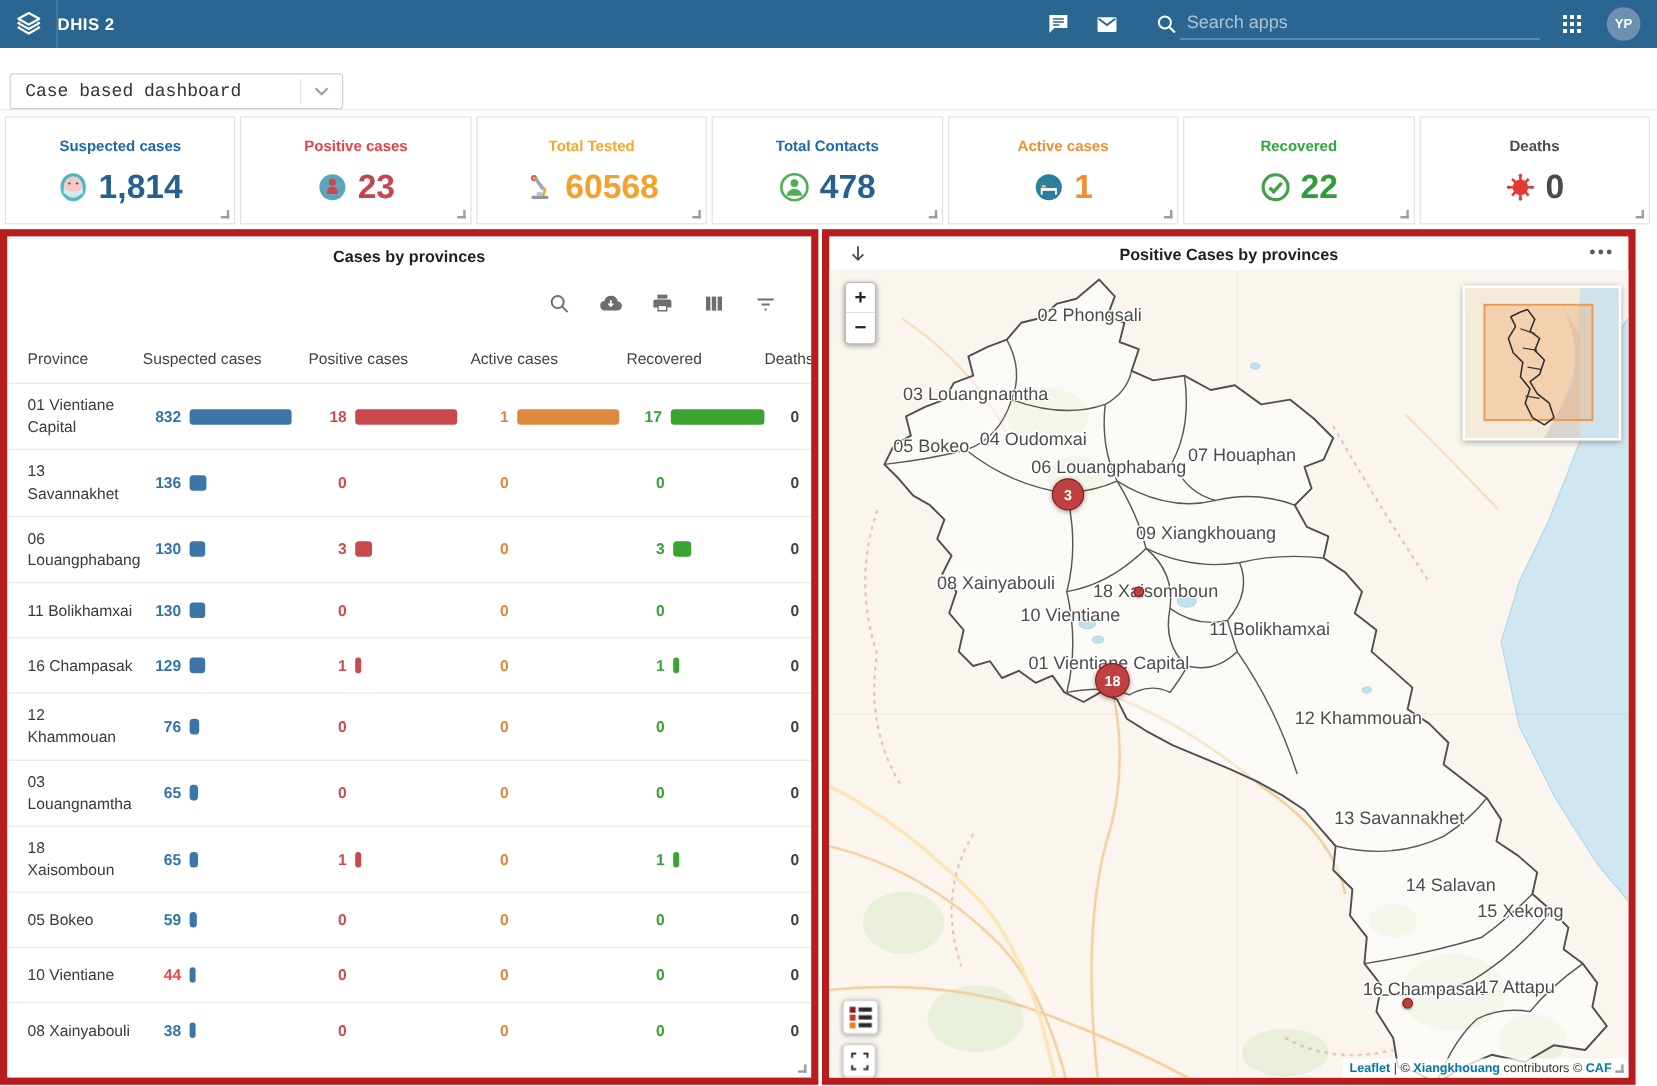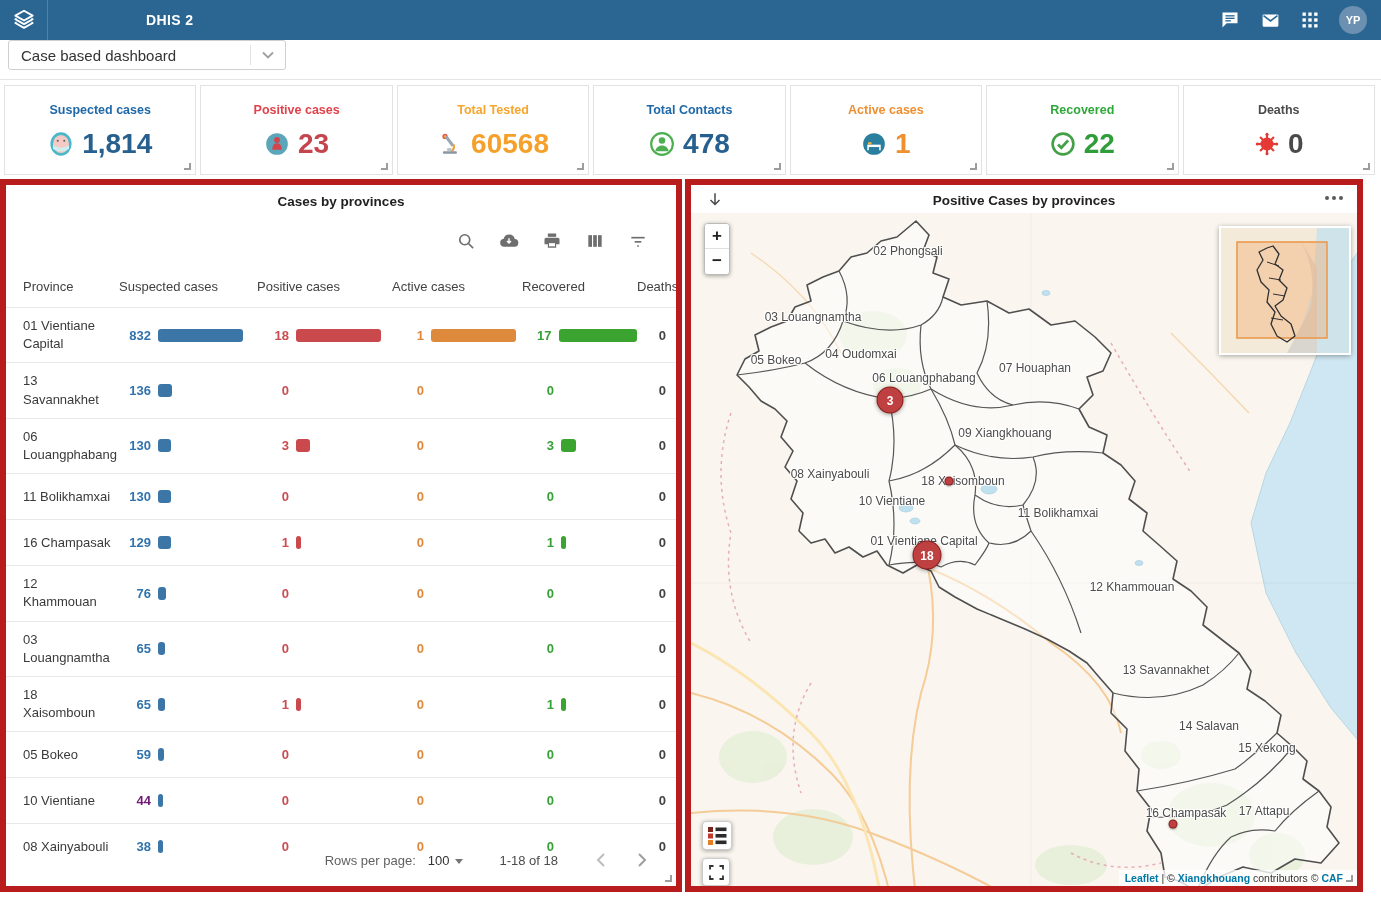--- a/index.html
+++ b/index.html
@@ -3,37 +3,37 @@
 <meta charset="utf-8">
 <style>
   * { box-sizing: border-box; margin: 0; padding: 0; }
   html,body { width:1381px; height:905px; overflow:hidden; background:#fff;
     font-family:"Liberation Sans", sans-serif; }
 
   
   .topbar { height:40px; background:#2b6693; display:flex; align-items:center; }
   .logo-box { width:48px; height:40px; display:flex; align-items:center; justify-content:center;
     border-right:1px solid rgba(255,255,255,.18); cursor:pointer; }
-  .app-title { color:#fff; font-weight:bold; font-size:14px; letter-spacing:.4px; margin-left:98px; }
+  .app-title { color:#fff; font-weight:bold; font-size:14px; letter-spacing:.4px; }
   .topbar-right { margin-left:auto; display:flex; align-items:center; padding-right:14px; }
   .tb-icon { width:22px; height:22px; display:flex; align-items:center; justify-content:center; cursor:pointer; }
   .tb-icon + .tb-icon { margin-left:18px; }
   .search-wrap { display:flex; align-items:center; margin-left:28px; }
   .search-input { background:transparent; border:none; outline:none;
     border-bottom:1px solid rgba(255,255,255,.45); color:#fff; width:300px;
     font-size:15px; padding:3px 4px 5px 6px; font-family:"Liberation Sans",sans-serif; }
   .search-input::placeholder { color:rgba(255,255,255,.6); }
   .apps-icon { margin-left:16px; }
   .avatar { width:28px; height:28px; border-radius:50%; background:#6b90b0; color:#fff;
     font-size:11px; font-weight:bold; display:flex; align-items:center; justify-content:center;
     margin-left:18px; cursor:pointer; }
 
   
-  .dash-bar { height:40px; background:#fff; border-bottom:1px solid #e6e6e6;
-    display:flex; align-items:flex-start; padding-left:8px; }
+  .dash-bar { height:52px; background:#fff; border-bottom:1px solid #e6e6e6;
+    display:flex; align-items:flex-end; padding-left:8px;font-family:Liberation Mono, monospace; }
   .dash-select { width:278px; height:30px; border:1px solid #cfcfcf; border-radius:3px;
     display:flex; align-items:center; cursor:pointer; background:#fff; }
   .dash-select-label { padding-left:12px; font-size:15px; color:#333; flex:1;
     white-space:nowrap; overflow:hidden; }
   .sel-divider { width:1px; align-self:stretch; margin:4px 0; background:#e2e2e2; }
   .sel-chevron { width:34px; display:flex; align-items:center; justify-content:center; }
 
   
   .cards { display:flex; gap:4px; padding:5px 6px 4px 4px; height:99px; }
   .card { flex:1; background:#fff; border:1px solid #e2e2e2; position:relative;
@@ -84,21 +84,21 @@
   
   .map-header { position:relative; height:28px; }
   .map-header .panel-title { padding-top:8px; }
   .mh-download { position:absolute; left:15px; top:6px; width:18px; height:18px; color:#4a4a4a; cursor:pointer; }
   .mh-more { position:absolute; right:14px; top:11px; display:flex; gap:3px; cursor:pointer; }
   .mh-more i { width:4px; height:4px; border-radius:50%; background:#5a5a5a; }
 
   .map-area { position:absolute; top:28px; left:0; right:0; bottom:0; background:#faf6ef; overflow:hidden; }
   .map-area svg.basemap { position:absolute; left:0; top:0; }
 
-  .map-label { position:absolute; transform:translate(-50%,-50%); font-size:12px; color:#4c4c4c;
+  .map-label { position:absolute; transform:translate(-50%,-50%); font-size:15px; color:#4c4c4c;
     white-space:nowrap; pointer-events:none;
     text-shadow:1px 1px 0 rgba(255,255,255,.95),-1px -1px 0 rgba(255,255,255,.95),
       1px -1px 0 rgba(255,255,255,.95),-1px 1px 0 rgba(255,255,255,.95);text-align:right; }
   .map-marker { position:absolute; transform:translate(-50%,-50%); background:#bf4040;
     border:1px solid rgba(130,25,25,.85); border-radius:50%; color:#fff; font-weight:bold;
     display:flex; align-items:center; justify-content:center; font-size:12px;
     box-shadow:0 1px 4px rgba(0,0,0,.4); cursor:pointer; }
   .map-dot { position:absolute; transform:translate(-50%,-50%); width:9px; height:9px;
     background:#bf4040; border:1px solid rgba(130,25,25,.85); border-radius:50%;
     box-shadow:0 1px 2px rgba(0,0,0,.35); cursor:pointer; }
@@ -145,20 +145,29 @@
               <line x1="6.5" y1="13" x2="13" y2="13"></line>
             </g>
           </svg>
       </span>
       <span class="tb-icon">
         <svg viewBox="0 0 24 24" width="21" height="21">
             <rect x="3" y="5" width="18" height="14" rx="1.2" fill="#fff"></rect>
             <path d="M4 6.5l8 6 8-6" stroke="#2b6693" stroke-width="1.8" fill="none"></path>
           </svg>
       </span>
+      <span class="search-wrap">
+        <span class="tb-icon">
+          <svg viewBox="0 0 24 24" width="20" height="20" fill="none" stroke="#fff" stroke-width="2">
+              <circle cx="10.5" cy="10.5" r="6"></circle>
+              <line x1="15" y1="15" x2="20.5" y2="20.5"></line>
+            </svg>
+        </span>
+        <input class="search-input" value="" placeholder="Search apps" style="">
+      </span>
       <span class="tb-icon apps-icon">
         <svg viewBox="0 0 24 24" width="20" height="20" fill="#fff">
             <g>
               <rect x="3" y="3" width="4" height="4"></rect>
               <rect x="10" y="3" width="4" height="4"></rect>
               <rect x="17" y="3" width="4" height="4"></rect>
               <rect x="3" y="10" width="4" height="4"></rect>
               <rect x="10" y="10" width="4" height="4"></rect>
               <rect x="17" y="10" width="4" height="4"></rect>
               <rect x="3" y="17" width="4" height="4"></rect>
@@ -493,21 +502,21 @@
               <span class="num" style="color:#e0883a">0</span>
             </div>
             <div class="cell-num">
               <span class="num" style="color:#36a136">0</span>
             </div>
             <div class="cell-deaths">0</div>
           </div>
           <div class="trow">
             <div class="cell-province">10 Vientiane</div>
             <div class="cell-num">
-              <span class="num" style="color:#701a75">44</span>
+              <span class="num" style="color:#ef4444">44</span>
               <span class="bar" style="width:5px;background:#3b76a7"></span>
             </div>
             <div class="cell-num">
               <span class="num" style="color:#cb4b50">0</span>
             </div>
             <div class="cell-num">
               <span class="num" style="color:#e0883a">0</span>
             </div>
             <div class="cell-num">
               <span class="num" style="color:#36a136">0</span>
@@ -525,40 +534,20 @@
             </div>
             <div class="cell-num">
               <span class="num" style="color:#e0883a">0</span>
             </div>
             <div class="cell-num">
               <span class="num" style="color:#36a136">0</span>
             </div>
             <div class="cell-deaths">0</div>
           </div>
         </div>
-      <div class="tpagination">
-        <span>Rows per page:</span>
-        <span class="pp-select">
-          <span>100</span>
-          <span class="caret"></span>
-        </span>
-        <span class="pp-range">1-18 of 18</span>
-        <span class="pager">
-          <span class="pg-btn">
-            <svg width="9" height="14" viewBox="0 0 9 14" fill="none" stroke="#bdbdbd" stroke-width="2">
-                <path d="M8 1L2 7l6 6"></path>
-              </svg>
-          </span>
-          <span class="pg-btn">
-            <svg width="9" height="14" viewBox="0 0 9 14" fill="none" stroke="#9e9e9e" stroke-width="2">
-                <path d="M1 1l6 6-6 6"></path>
-              </svg>
-          </span>
-        </span>
-      </div>
       <span class="corner"></span>
     </section>
 
     <section class="panel map-panel">
       <div class="map-header">
         <span class="mh-download">
           <svg viewBox="0 0 24 24" width="18" height="18" fill="none" stroke="currentColor" stroke-width="2">
               <path d="M12 3v14M6 12l6 6 6-6"></path>
             </svg>
         </span>

